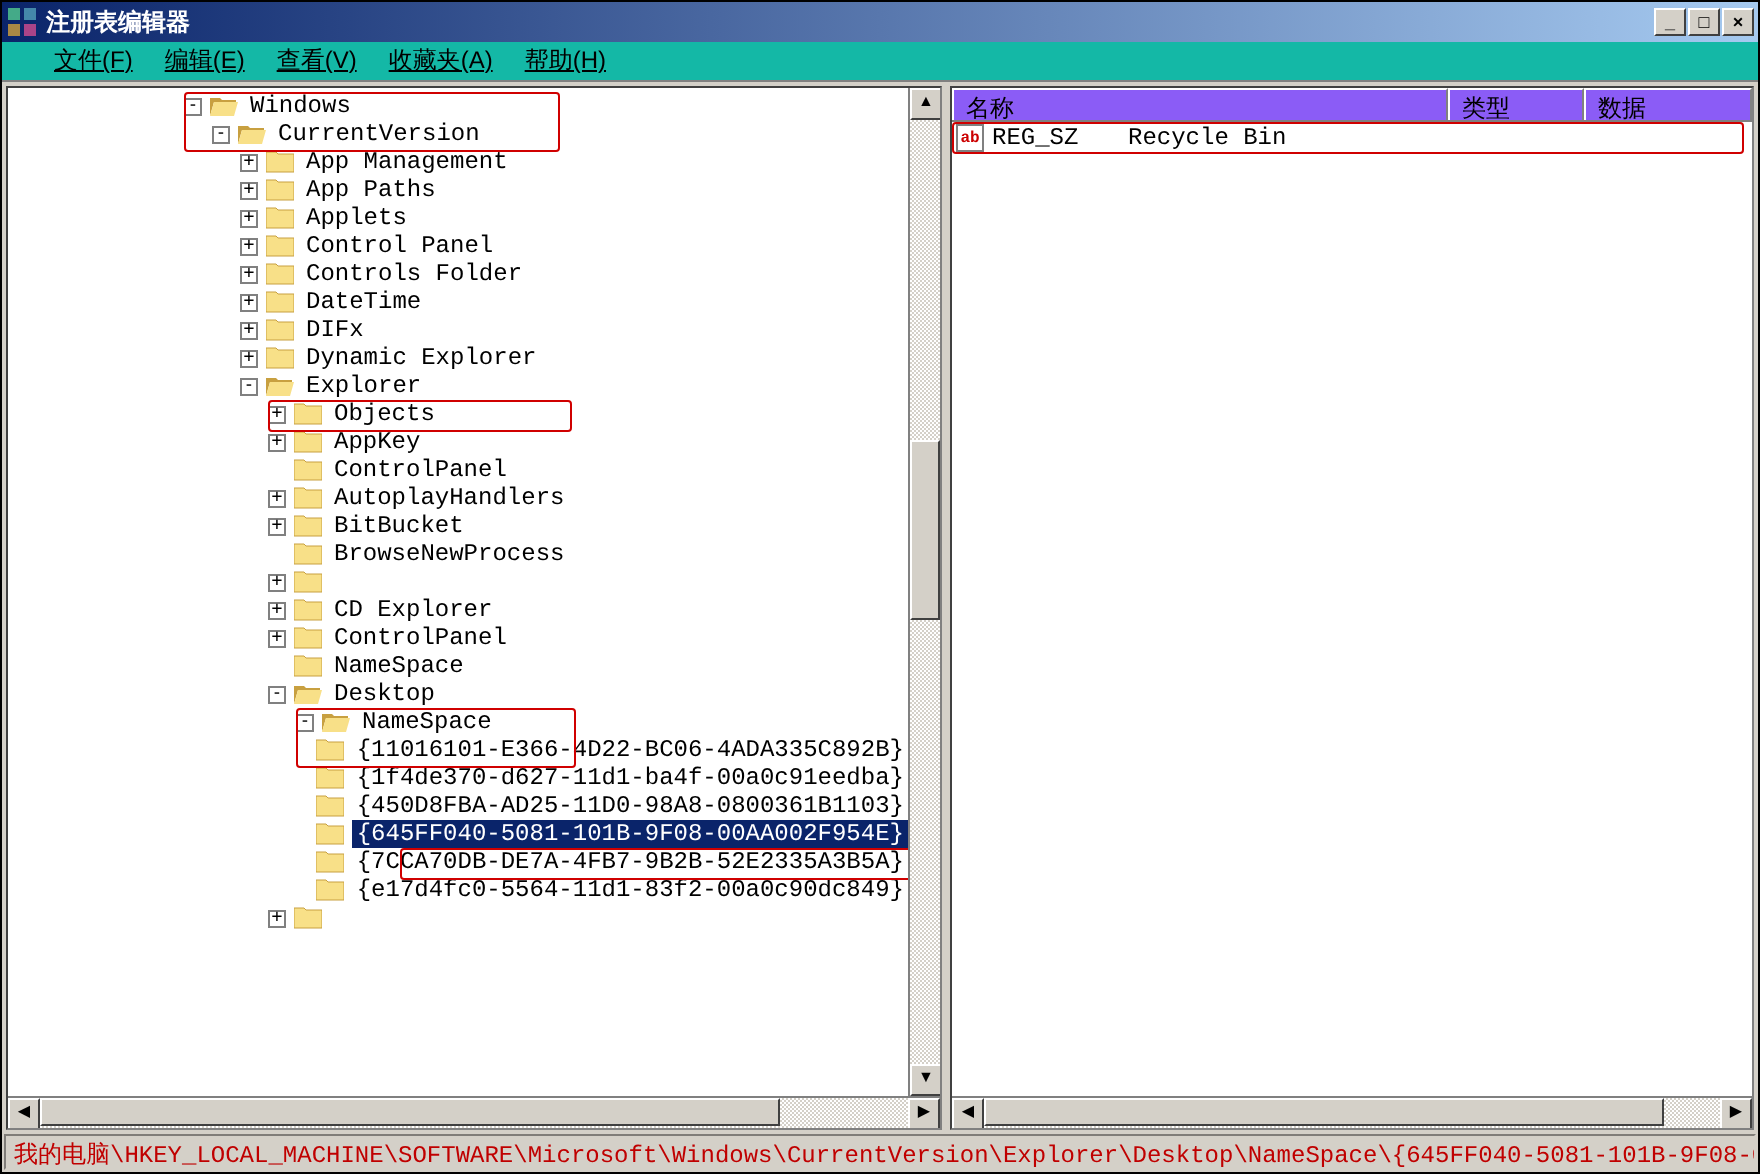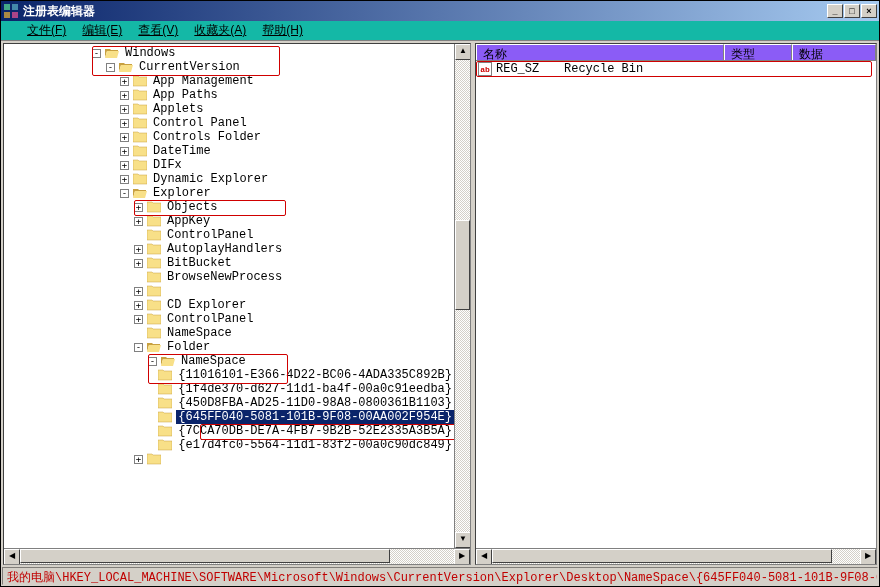--- a/index.html
+++ b/index.html
@@ -391,21 +391,21 @@
             </div>
             <div class="tree-row">
               <span class="indent" style="width: 126px;"></span>
               <span class="toggle">-</span>
               <span class="folder-icon">
                 <svg viewBox="0 0 14 12">
                   <path d="M0 2h5l1 1h7v1H2l-2 7z" fill="#c8a040"></path>
                   <path d="M2 4h12l-2 7H0z" fill="#f8e088"></path>
                 </svg>
               </span>
-              <span class="label">Folder</span>
+              <span class="label">Desktop</span>
             </div>
             <div class="tree-row">
               <span class="indent" style="width: 140px;"></span>
               <span class="toggle">-</span>
               <span class="folder-icon">
                 <svg viewBox="0 0 14 12">
                   <path d="M0 2h5l1 1h7v1H2l-2 7z" fill="#c8a040"></path>
                   <path d="M2 4h12l-2 7H0z" fill="#f8e088"></path>
                 </svg>
               </span>

